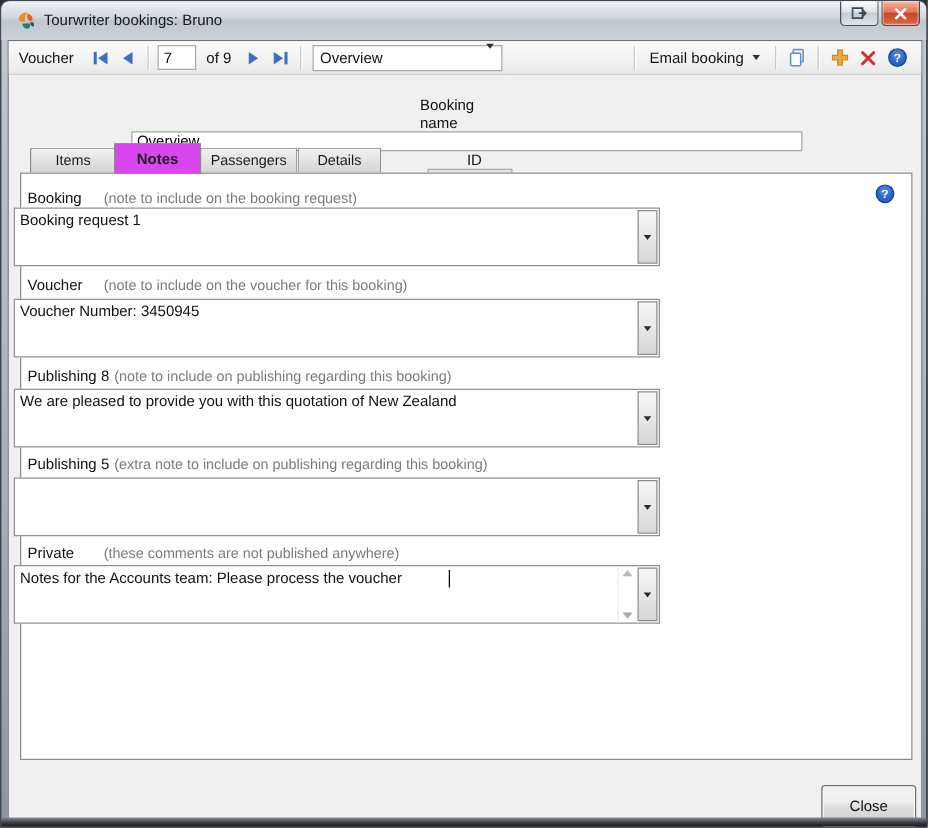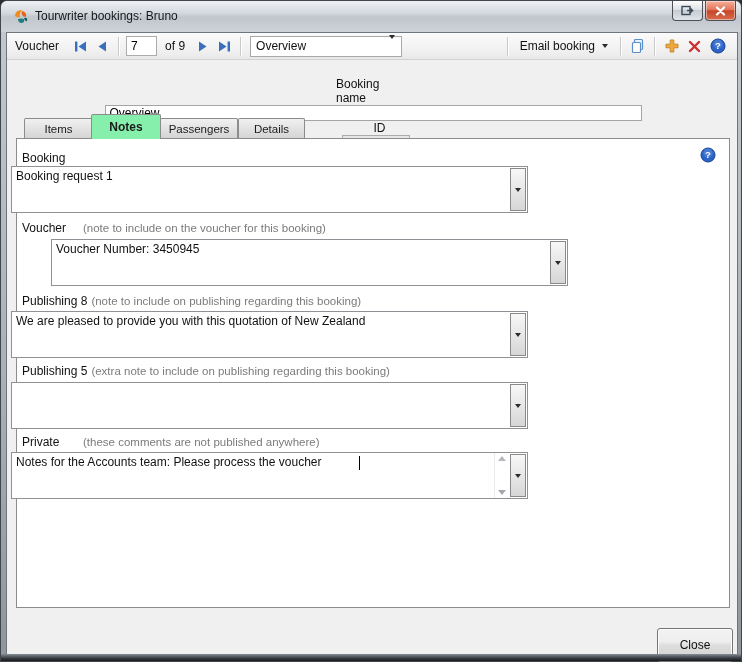--- a/index.html
+++ b/index.html
@@ -51,21 +51,21 @@
   .name-input{width:537px;height:22px;border:1px solid #a5a5a5;background:#fff;font-size:12px;
        font-family:"Liberation Sans",sans-serif;padding:0 4px;}
   .id-label{font-size:12px;color:#111;margin-left:13px;}
   .id-box{margin-left:6px;width:68px;height:21px;border:1px solid #aaacae;background:#e6e6e6;
        font-size:12px;color:#222;display:flex;align-items:center;padding-left:5px;}
 
   
   .tab{position:absolute;top:85px;height:21px;display:flex;align-items:center;justify-content:center;
        font-size:11.5px;color:#1b1b1b;background:linear-gradient(180deg,#f1f1f1,#dcdcdc 70%,#d2d2d2);
        border:1px solid #8c8c8c;border-bottom:none;border-radius:2px 2px 0 0;}
-  .tab.active{top:81px;height:25px;background:#86efac;font-weight:bold;z-index:3;font-size:12px;}
+  .tab.active{top:81px;height:25px;background:#d946ef;font-weight:bold;z-index:3;font-size:12px;}
   .tab-items{left:17px;width:69px;}
   .tab-notes{left:84px;width:70px;}
   .tab-passengers{left:153px;width:78px;}
   .tab-details{left:231px;width:67px;}
 
   
   .panel{position:absolute;left:9px;top:105px;width:714px;height:470px;background:#fff;border:1px solid #8c8c8c;}
   .panel-help{position:absolute;left:693px;top:114px;z-index:2;}
 
   .fld-head{position:absolute;left:15px;width:680px;display:flex;align-items:baseline;z-index:2;}
@@ -76,21 +76,21 @@
        font-size:12px;color:#111;padding:2px 4px;background:transparent;}
   .drop-btn{width:16px;margin:1px;border:1px solid #8a8a8a;
        background:linear-gradient(180deg,#f7f7f7,#e4e4e4 60%,#d6d6d6);
        display:flex;align-items:center;justify-content:center;}
   .scroll-col{width:15px;display:flex;flex-direction:column;justify-content:space-between;align-items:center;
        padding:3px 0;border-left:1px solid #ececec;}
   .tri-up{width:0;height:0;border-left:4px solid transparent;border-right:4px solid transparent;border-bottom:5px solid #b4b7bc;}
   .tri-dn{width:0;height:0;border-left:4px solid transparent;border-right:4px solid transparent;border-top:5px solid #a4a7ac;}
 
   .h-book{top:118px;} .c-book{top:133px;}
-  .h-vouch{top:188px;} .c-vouch{top:206px;margin-left:40px;}
+  .h-vouch{top:188px;} .c-vouch{top:206px;}
   .h-pub1{top:261px;} .c-pub1{top:278px;}
   .h-pub2{top:331px;} .c-pub2{top:349px;}
   .h-priv{top:402px;} .c-priv{top:419px;}
 
   .caret-bar{position:absolute;left:352px;top:423px;width:1px;height:14px;background:#000;z-index:4;}
 
   
   .close-btn{position:absolute;left:650px;top:595px;width:76px;height:34px;border:1px solid #757575;border-radius:3px;
        background:linear-gradient(180deg,#f3f3f3,#eeeeee 40%,#dedede 50%,#cfcfcf);
        box-shadow:inset 0 0 0 1px #fcfcfc;font-size:12px;color:#111;
@@ -206,20 +206,21 @@
       <div class="panel-help">
         <svg width="16" height="16" viewBox="0 0 16 16">
           <circle cx="8" cy="8" r="7" fill="#2c63c8" stroke="#17418f" stroke-width="1"></circle>
           <circle cx="8" cy="6" r="4.6" fill="#5c8ede" opacity="0.55"></circle>
           <text x="8" y="11.4" font-size="9.5" font-weight="bold" fill="#ffffff" text-anchor="middle" font-family="Liberation Sans, sans-serif">?</text>
         </svg>
       </div>
 
       <div class="fld-head h-book">
         <span class="fld-label">Booking</span>
+        <span class="fld-hint">(note to include on the booking request)</span>
       </div>
       <div class="note-control c-book">
         <textarea class="note-ta" style="">Booking request 1</textarea>
         <div class="drop-btn">
           <span class="caret-down"></span>
         </div>
       </div>
 
       <div class="fld-head h-vouch">
         <span class="fld-label">Voucher</span>

